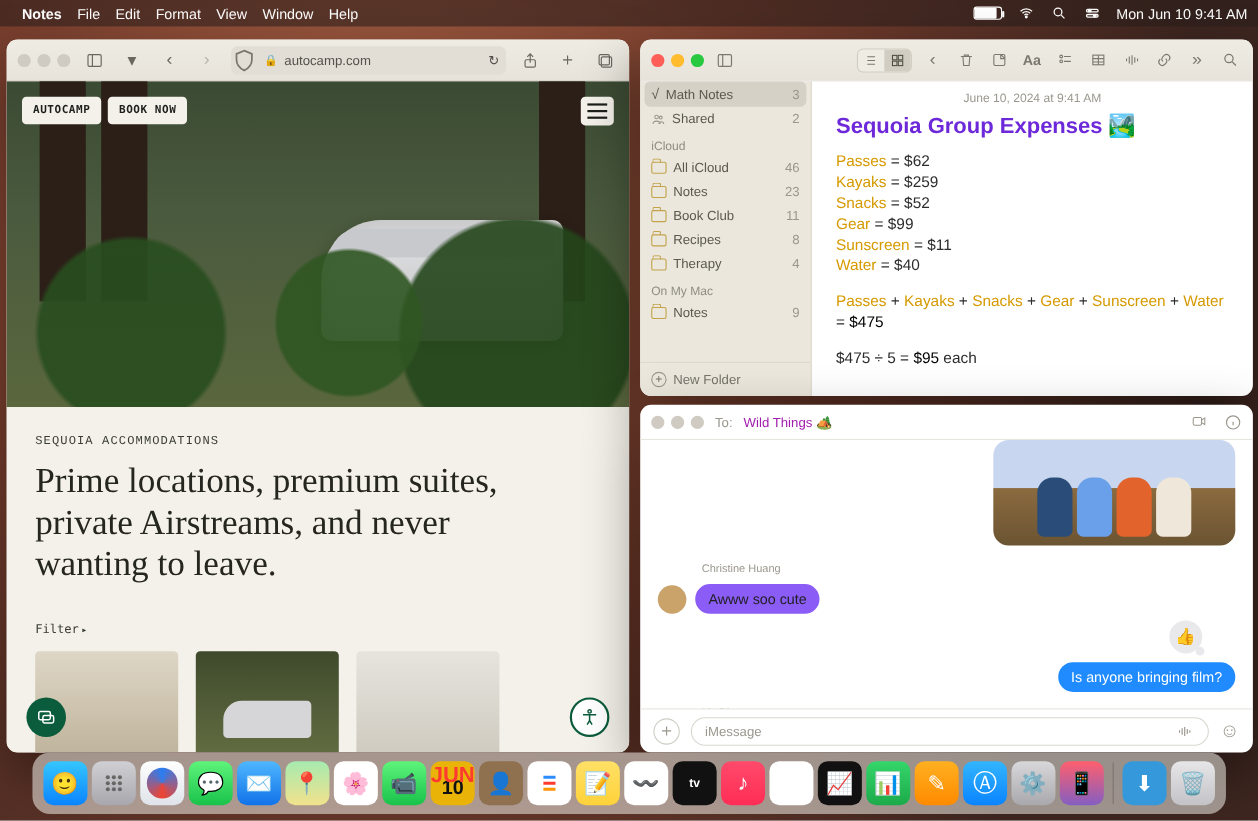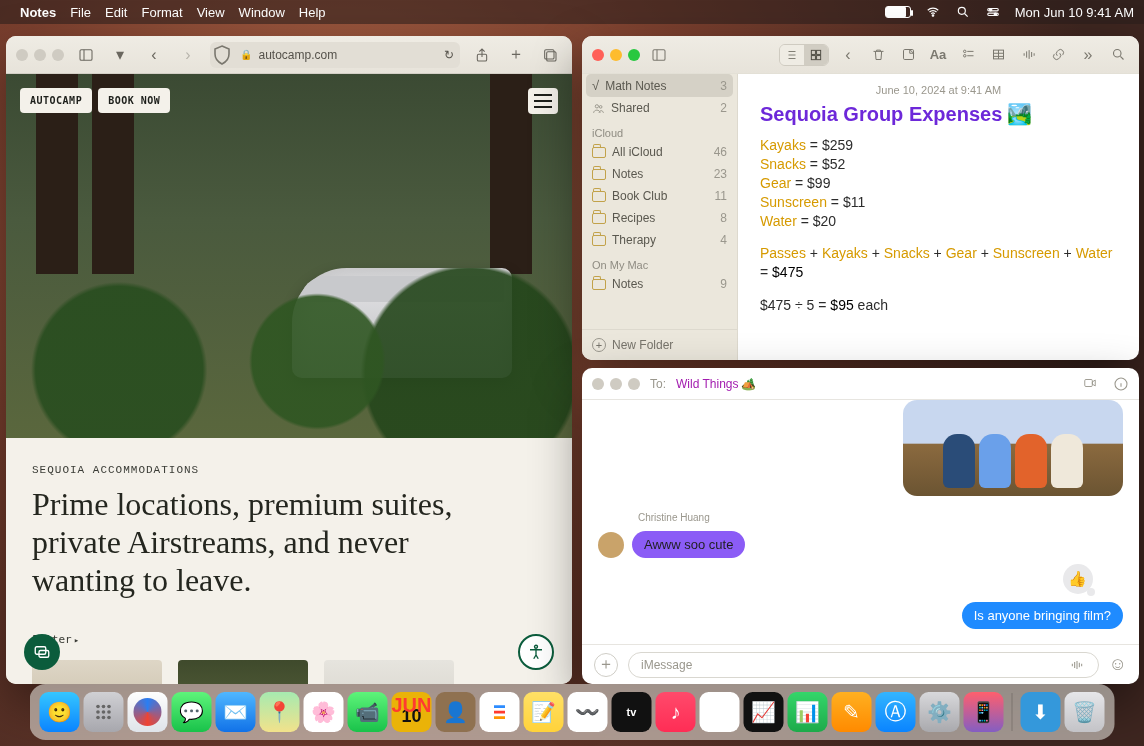--- a/index.html
+++ b/index.html
@@ -19,21 +19,21 @@
   
   .safari { position:absolute; top:36px; left:6px; width:566px; height:648px; background:#f4f1ea; border-radius:10px; overflow:hidden; box-shadow:0 20px 50px rgba(0,0,0,0.45); display:flex; flex-direction:column; }
   .safari .toolbar { height:38px; background:linear-gradient(#efece4,#e7e3da); display:flex; align-items:center; padding:0 10px; gap:10px; border-bottom:1px solid #d3cfc6; }
   .dots { display:flex; gap:6px; }
   .dot { width:12px; height:12px; border-radius:50%; }
   .dot.r{background:#ff5f57}.dot.y{background:#febc2e}.dot.g{background:#28c840}
   .dot.dim{background:#cfcbc2}
   .toolbtn { width:24px; height:24px; display:flex; align-items:center; justify-content:center; color:#6a675f; }
   .addr { flex:1; height:26px; background:#e2ded5; border-radius:6px; display:flex; align-items:center; justify-content:center; gap:6px; color:#55524b; font-size:12px; }
   .addr .lock{font-size:10px;}
-  .safari .hero { height:364px; background:linear-gradient(180deg,#3b4a33 0%, #4a5a3e 40%, #5a673d 100%); position:relative;text-align:right; }
+  .safari .hero { height:296px; background:linear-gradient(180deg,#3b4a33 0%, #4a5a3e 40%, #5a673d 100%); position:relative;text-align:right; }
   
   .hero .tree { position:absolute; top:0; width:42px; height:200px; background:#2b1f17; }
   .hero .tree.t1{left:30px}.hero .tree.t2{left:86px}.hero .tree.t3{right:40px}
   .hero .trailer { position:absolute; right:60px; bottom:60px; width:220px; height:110px; background:linear-gradient(#e8e8ea,#b9babd); border-radius:55px 10px 10px 10px; box-shadow:inset 0 10px 20px rgba(0,0,0,0.15),0 6px 14px rgba(0,0,0,0.3);}
   .hero .trailer::before{content:"";position:absolute;top:8px;left:8px;right:8px;height:26px;background:#c8c9cc;border-radius:40px 6px 0 0;}
   .hero .foliage { position:absolute; bottom:0; left:0; right:0; height:170px; background:radial-gradient(circle at 20% 60%, rgba(40,77,31,0.9) 0 18%, transparent 19%), radial-gradient(circle at 55% 55%, rgba(47,86,34,0.9) 0 20%, transparent 21%), radial-gradient(circle at 82% 62%, rgba(36,70,27,0.9) 0 22%, transparent 23%);}
   .hero .top-chip { position:absolute; top:14px; left:14px; display:flex; gap:6px;}
   .chip { background:#f4f1ea; color:#1d1f1b; font-size:10px; font-weight:600; letter-spacing:0.5px; padding:7px 10px; border-radius:4px; font-family: ui-monospace,monospace;}
   .hero .hamb { position:absolute; top:14px; right:14px; width:30px; height:26px; background:#f4f1ea; border-radius:4px; display:flex; flex-direction:column; justify-content:center; gap:4px; padding:6px;}
   .hero .hamb span{height:2px;background:#1d1f1b;}
@@ -397,25 +397,26 @@
         </div>
       <div class="newf">
           <span class="plus">+</span>
           <span>New Folder</span>
         </div>
     </div>
 
     <div class="note">
       <div class="date">June 10, 2024 at 9:41 AM</div>
       <h1>Sequoia Group Expenses 🏞️</h1>
+      <div class="ln"><span class="k">Passes</span><span> = $62</span></div>
       <div class="ln"><span class="k">Kayaks</span><span> = $259</span></div>
       <div class="ln"><span class="k">Snacks</span><span> = $52</span></div>
       <div class="ln"><span class="k">Gear</span><span> = $99</span></div>
       <div class="ln"><span class="k">Sunscreen</span><span> = $11</span></div>
-      <div class="ln"><span class="k">Water</span><span> = $20</span></div>
+      <div class="ln"><span class="k">Water</span><span> = $40</span></div>
       <div class="ln sum">
         <span class="k">Passes</span><span> + </span><span class="k">Kayaks</span><span> + </span><span class="k">Snacks</span><span> + </span><span class="k">Gear</span><span> + </span><span class="k">Sunscreen</span><span> + </span><span class="k">Water</span>
       </div>
       <div class="ln"><span>= </span><span class="r">$475</span></div>
       <div class="ln sum"><span>$475 ÷ 5 =  </span><span class="r">$95</span><span>  each</span></div>
     </div>
   </div>
 </div>
 
 <div class="msgs">

